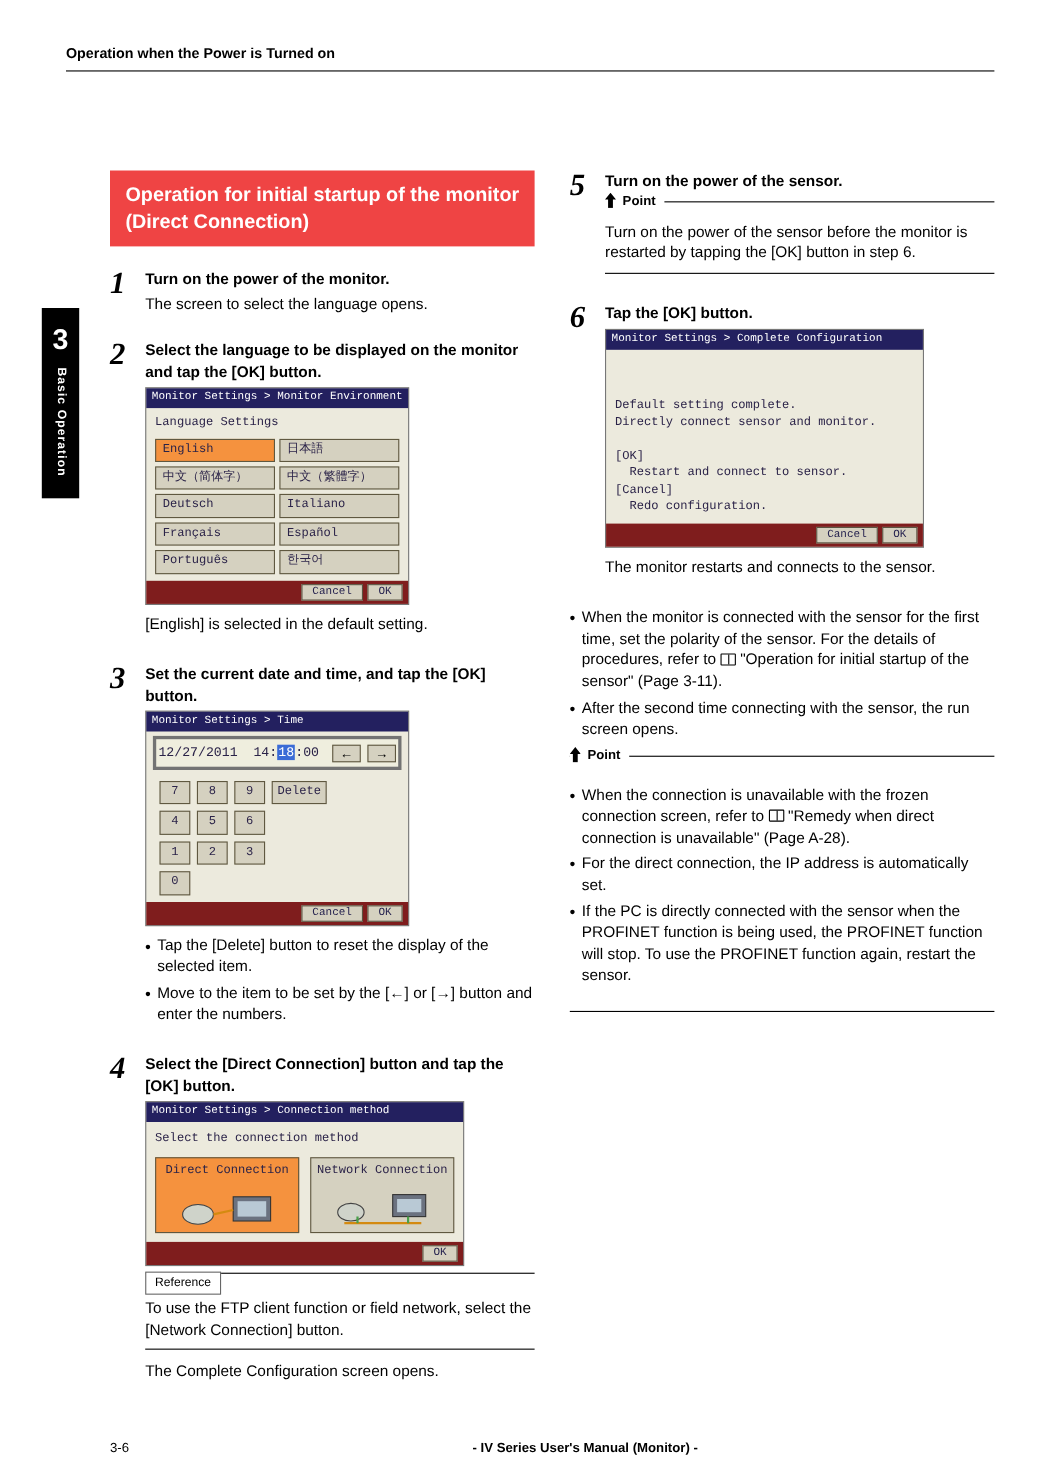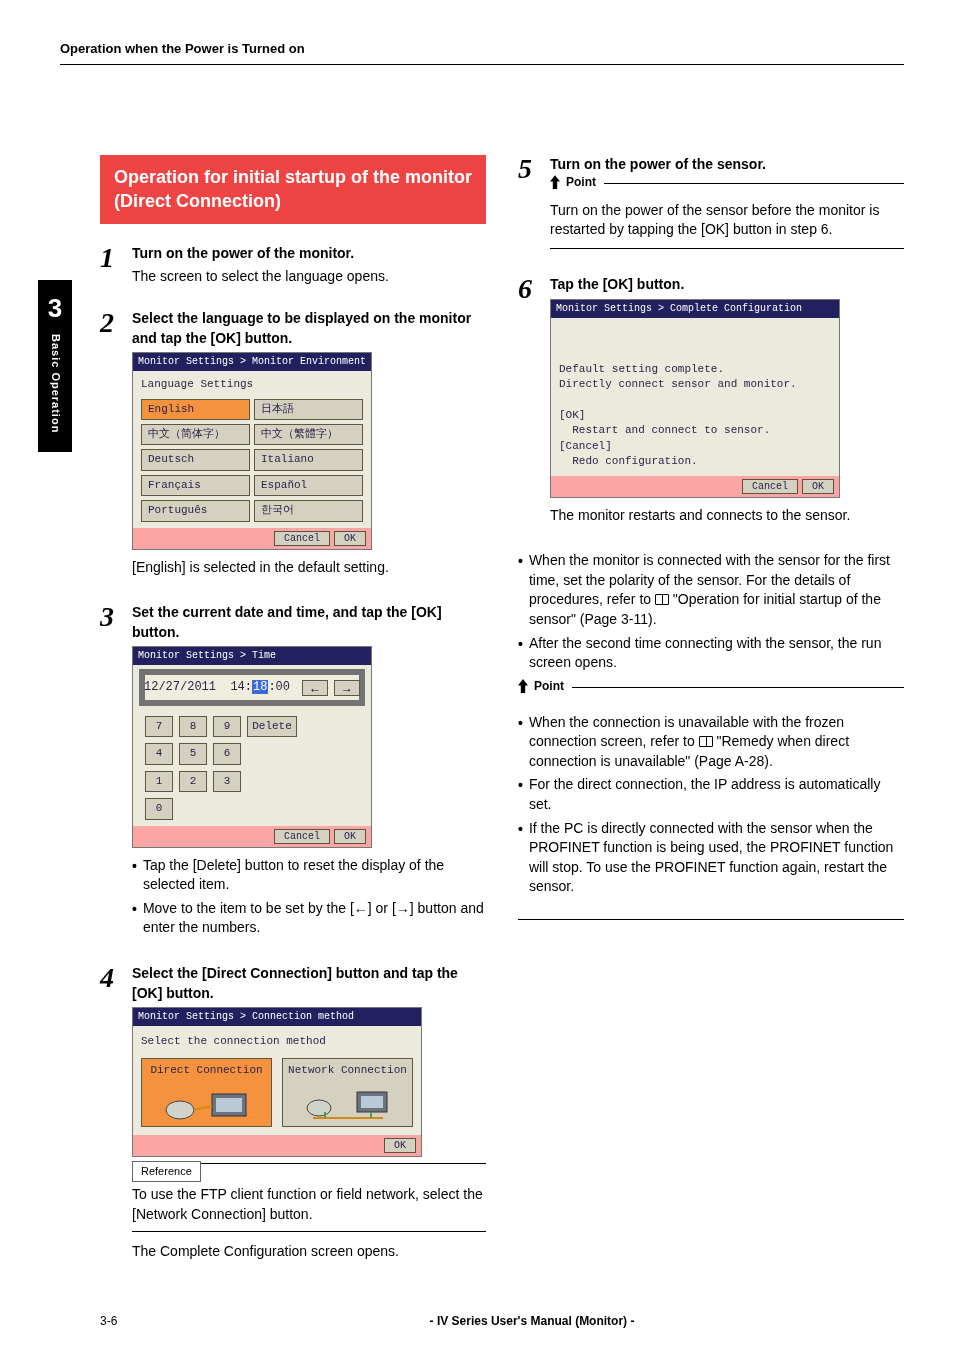--- a/index.html
+++ b/index.html
@@ -143,21 +143,21 @@
   .scr2 { width: 290px; }
   .scr-titlebar {
     background: #23205f;
     color: #fff;
     padding: 2px 5px;
     font-size: 10px;
     white-space: nowrap;
     overflow: hidden;
   }
   .scr-foot {
-    background: #fca5a5;
+    background: #7f1d1d;
     display: flex;
     justify-content: flex-end;
     gap: 4px;
     padding: 3px 5px;
   }
   .scr-btn {
     background: #d5d1c0;
     border: 1px solid #5a5340;
     color: #26234f;
     font-family: inherit;
@@ -178,21 +178,21 @@
     padding: 2px 6px;
     font-size: 11px;
     text-align: left;
   }
   .lang-btn.sel { background: #f5923e; }
   .time-row {
     display: flex;
     justify-content: center;
     align-items: center;
     gap: 6px;
-    border: 6px solid #737373;
+    border: 3px solid #737373;
     padding: 4px;
     margin: 4px 6px;
     background: #efeede;
   }
   .time-val { font-size: 12px; }
   .time-val .hl { background: #3a6bd6; color: #fff; padding: 0 1px; }
   .arrow-btn {
     border: 1px solid #5f5840;
     background: #d5d1c0;
     padding: 0 6px;

